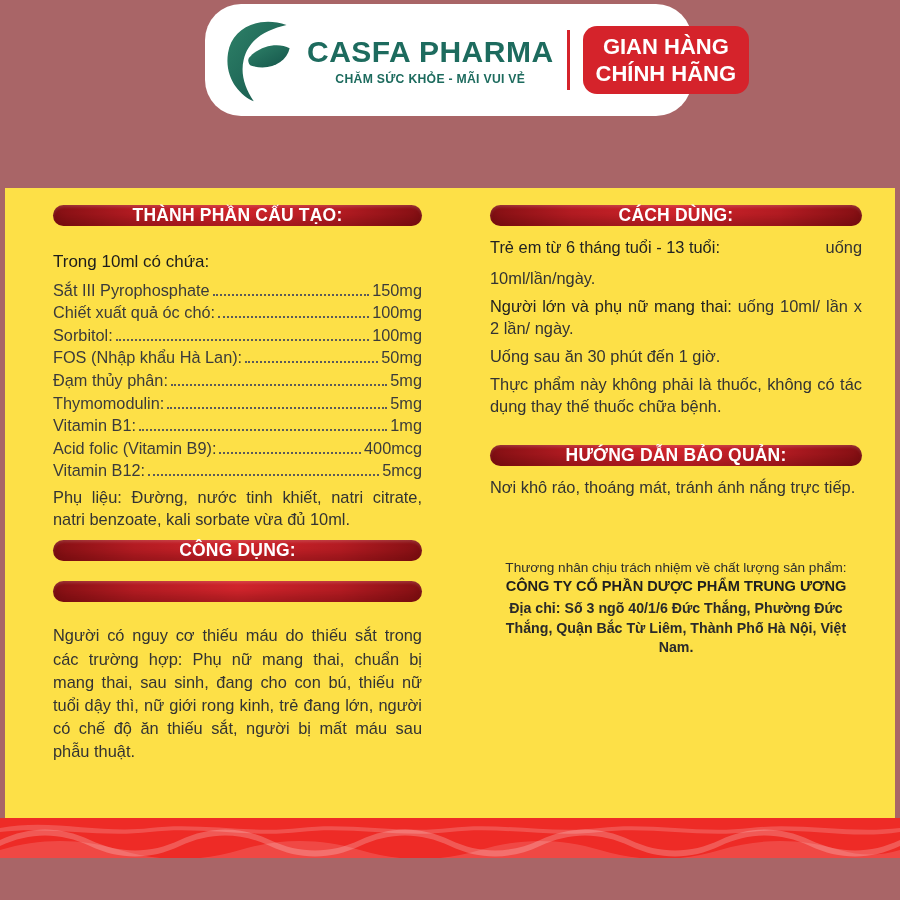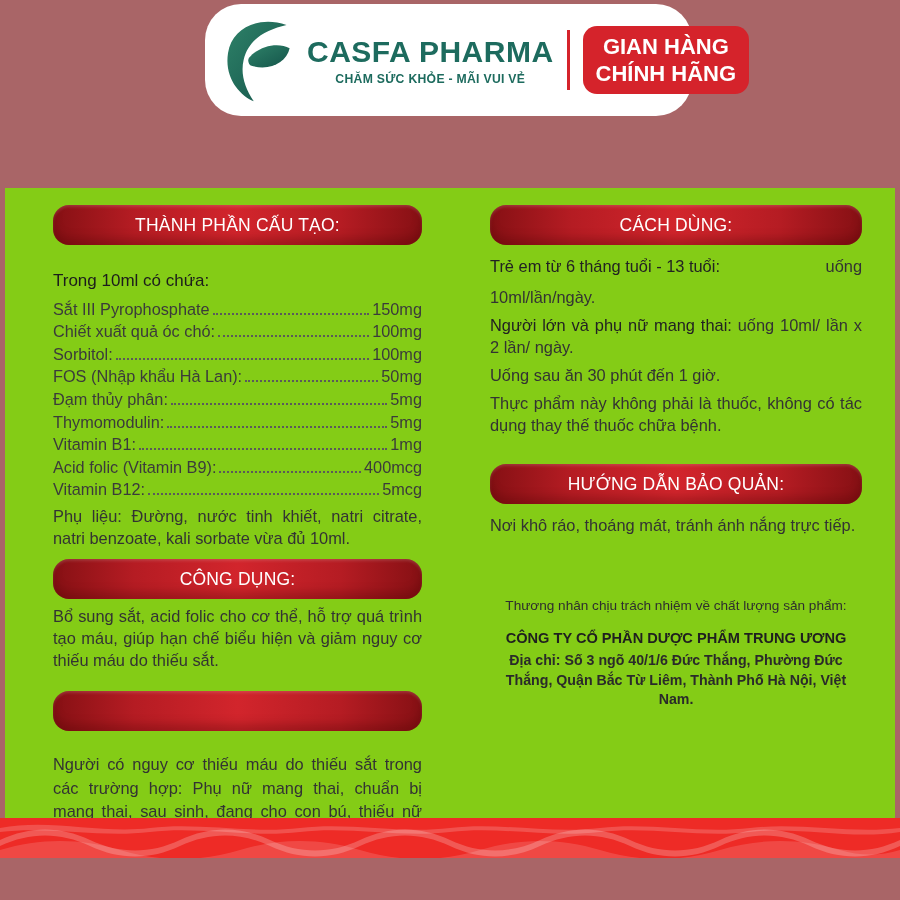--- a/index.html
+++ b/index.html
@@ -3,21 +3,21 @@
 <meta charset="utf-8">
 <style>
   html,body{margin:0;padding:0;}
   body{
     width:900px;height:900px;
     font-family:"Liberation Sans","DejaVu Sans",sans-serif;
     background:#ffffff;
     position:relative;
     overflow:hidden;
   }
-  .canvas{position:absolute;inset:0;width:900px;height:900px;background:#84cc16;}
+  .canvas{position:absolute;inset:0;width:900px;height:900px;background:#fde047;}
 
   
   .header-band{position:absolute;left:0;top:0;width:900px;height:188px;background:#a96567;}
   .logo-card{
     position:absolute;left:205px;top:4px;width:487px;height:112px;
     background:#ffffff;border-radius:36px;
     display:flex;align-items:center;padding:0 12px 0 16px;box-sizing:border-box;
   }
   .logo-mark{width:78px;height:92px;flex:0 0 auto;}
   .brand-block{margin-left:8px;flex:0 0 auto;}
@@ -37,24 +37,24 @@
 
   
   .side-strip{position:absolute;top:188px;height:670px;width:5px;background:#a96567;}
   .side-strip.left{left:0;} .side-strip.right{right:0;}
 
   .col{position:absolute;box-sizing:border-box;color:#333333;}
   .col-left{left:53px;top:205px;width:369px;}
   .col-right{left:490px;top:205px;width:372px;}
 
   .banner{
-    height:40px;border-radius:16px;
+    height:21px;border-radius:16px;
     background:linear-gradient(90deg,#861014 0%,#b51c23 22%,#d2252c 50%,#b51c23 78%,#861014 100%);
     box-shadow:inset 0 -7px 10px rgba(70,0,0,.28), inset 0 2px 3px rgba(255,255,255,.15);
-    color:#ffffff;font-weight:normal;font-size:17.5px;letter-spacing:.2px;
+    color:#ffffff;font-weight:bold;font-size:17.5px;letter-spacing:.2px;
     display:flex;align-items:center;justify-content:center;
   }
 
   .subtitle{font-size:17px;font-weight:normal;color:#1c1c1c;margin:26px 0 5px 0;}
 
   .ing-row{display:flex;align-items:flex-end;height:22.6px;font-size:16.3px;color:#3b3b3b;}
   .ing-name{white-space:nowrap;}
   .leader{flex:1;border-bottom:2px dotted #5a5a5a;margin:0 3px 4px 3px;}
   .ing-val{white-space:nowrap;}
 
@@ -63,21 +63,21 @@
   .b{font-weight:normal;color:#222222;}
   .bi{font-weight:bold;font-style:italic;color:#222222;}
 
   .mt6{margin-top:6px;} .mt8{margin-top:8px;} .mt10{margin-top:10px;} .mt20{margin-top:20px;} .mt22{margin-top:22px;} .mt28{margin-top:28px;}
 
   .u-line1{display:flex;justify-content:space-between;font-size:16.4px;line-height:22px;}
   .u-line2{font-size:16.4px;line-height:22px;margin-top:9px;}
 
   .mfr{--c:#2e2e2e;text-align:center;margin-top:62px;}
   .mfr-intro{font-size:13.6px;color:#2e2e2e;}
-  .mfr-company{font-size:14.6px;font-weight:bold;color:#1f1f1f;line-height:19px;margin-top:16px;}
+  .mfr-company{font-size:14.6px;font-weight:bold;color:#1f1f1f;line-height:19px;margin-top:2px;}
   .mfr-address{font-size:14.2px;font-weight:bold;color:#2a2a2a;line-height:19.5px;margin-top:3px;}
 
   
   .wave-band{position:absolute;left:0;top:818px;width:900px;height:40px;}
   .footer-band{position:absolute;left:0;top:858px;width:900px;height:42px;background:#a96567;}
 </style>
 </head>
 <body>
 
 <div class="canvas">
@@ -154,21 +154,20 @@
       </div>
     <div class="ing-row">
         <span class="ing-name">Vitamin B12:</span>
         <span class="leader"></span>
         <span class="ing-val">5mcg</span>
       </div>
 
     <p class="body-text mt6">Phụ liệu: Đường, nước tinh khiết, natri citrate, natri benzoate, kali sorbate vừa đủ 10ml.</p>
 
     <div class="banner mt10">CÔNG DỤNG:</div>
-    <p class="body-text mt6">Bổ sung sắt, acid folic cho cơ thể, hỗ trợ quá trình tạo máu, giúp hạn chế biểu hiện và giảm nguy cơ thiếu máu do thiếu sắt.</p>
 
     <div class="banner mt20"></div>
     <p class="body-text tall mt22">Người có nguy cơ thiếu máu do thiếu sắt trong các trường hợp: Phụ nữ mang thai, chuẩn bị mang thai, sau sinh, đang cho con bú, thiếu nữ tuổi dậy thì, nữ giới rong kinh, trẻ đang lớn, người có chế độ ăn thiếu sắt, người bị mất máu sau phẫu thuật.</p>
   </div>
 
   <div class="col col-right">
     <div class="banner">CÁCH DÙNG:</div>
 
     <div class="u-line1 mt10">
       <span class="b">Trẻ em từ 6 tháng tuổi - 13 tuổi:</span>

